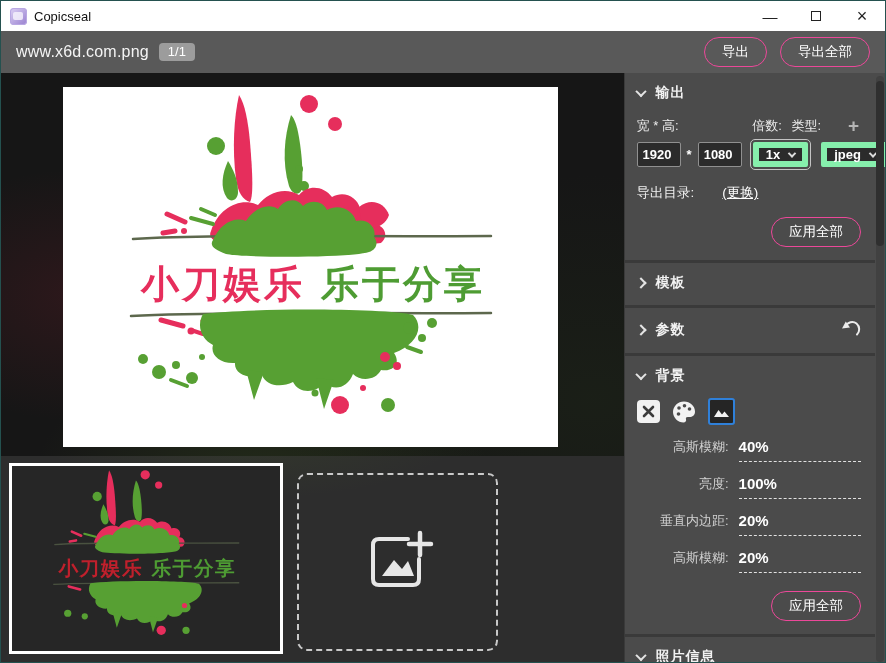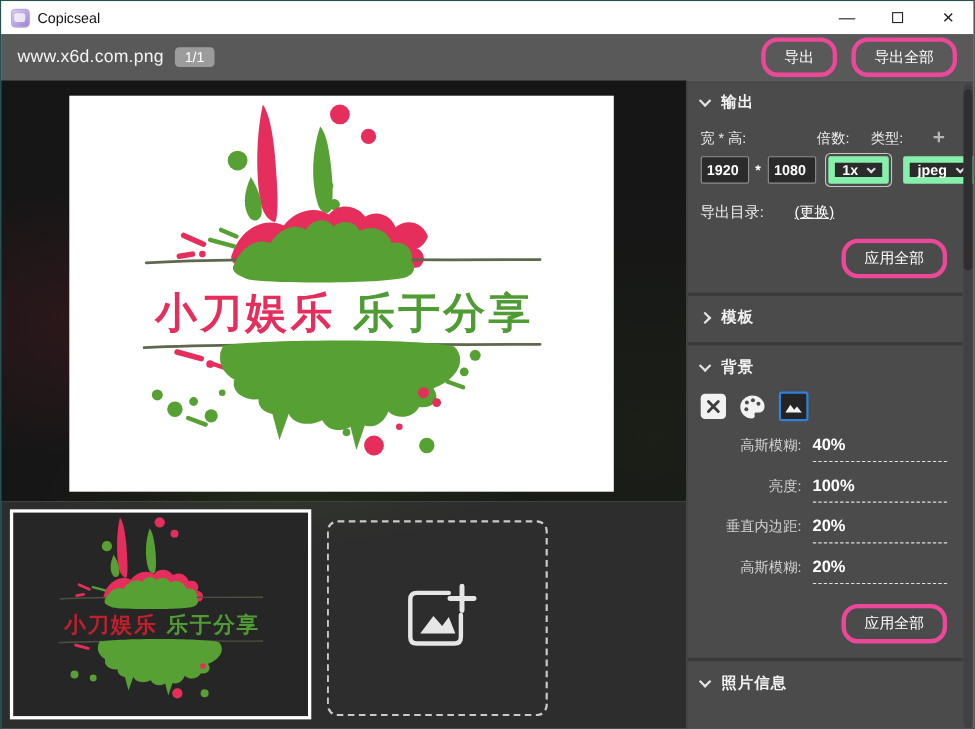--- a/index.html
+++ b/index.html
@@ -14,21 +14,21 @@
   .app-title { font-size:13px; color:#111; margin-left:7px; }
   .win-controls { margin-left:auto; display:flex; height:30px; }
   .win-btn { width:46px; height:30px; display:flex; align-items:center; justify-content:center; color:#222; font-size:15px; }
   .maxbox { width:10px; height:10px; border:1.3px solid #222; }
 
   
   .header { height:42px; background:#595959; display:flex; align-items:center; padding:0 15px; }
   .filename { color:#f4f4f4; font-size:16px; letter-spacing:.2px; }
   .page-badge { margin-left:10px; background:#9c9c9c; color:#fff; font-size:13px; padding:1px 9px 2px; border-radius:4px; }
   .header-actions { margin-left:auto; display:flex; gap:13px; }
-  .pill-btn { border:4px solid #ec4899; border-radius:15px; color:#fff; font-size:13.5px; padding:5px 17px; background:transparent; white-space:nowrap; font-family:inherit; }
+  .pill-btn { border:1px solid #ec4899; border-radius:15px; color:#fff; font-size:13.5px; padding:5px 17px; background:transparent; white-space:nowrap; font-family:inherit; }
 
   
   .main { display:flex; height:591px; }
   .left { width:624px; display:flex; flex-direction:column; }
 
   .canvas { height:383px; position:relative; overflow:hidden;
     background:
       radial-gradient(ellipse 260px 180px at 12% 58%, rgba(125,30,45,.22), transparent 70%),
       radial-gradient(ellipse 320px 200px at 42% 108%, rgba(70,100,35,.28), transparent 72%),
       radial-gradient(ellipse 420px 300px at 95% 85%, rgba(45,70,28,.18), transparent 75%),
@@ -51,21 +51,21 @@
   .section:first-child { border-top:none; }
   .sec-head { display:flex; align-items:center; gap:11px; }
   .sec-title { font-size:14px; font-weight:bold; color:#f2f2f2; letter-spacing:1px; }
   .chev { width:8px; height:8px; border-right:2px solid #e4e4e4; border-bottom:2px solid #e4e4e4; flex:0 0 auto; }
   .chev.down { transform:rotate(45deg) translate(-1px,-1px); }
   .chev.right { transform:rotate(-45deg); }
   .sec-head .tail { margin-left:auto; margin-right:8px; }
 
   .labels-row { display:flex; margin-top:15px; font-size:13px; color:#ececec; align-items:center; }
   .labels-row .l1 { width:106px; }
-  .labels-row .l2 { width:49px; }
+  .labels-row .l2 { width:49px;text-align:center; }
   .plus-glyph { margin-left:auto; margin-right:10px; color:#b5b5b5; font-size:19px; line-height:12px; font-weight:bold; }
 
   .inputs-row { display:flex; align-items:center; margin-top:7px; }
   .num-input { width:44px; height:25px; background:#2b2b2b; border:1px solid #909090; border-radius:2px; color:#fff; font-size:13px; font-weight:bold; font-family:inherit; padding-left:5px; }
   .star { color:#fff; font-weight:bold; margin:0 6px; font-size:13px; }
   .sel { height:25px; background:#2b2b2b; border:6px solid #86efac; border-radius:2px; color:#fff; font-size:13px; font-weight:bold; display:inline-flex; align-items:center; padding:0 7px; gap:9px; }
   .sel .schev { width:6px; height:6px; border-right:2px solid #ddd; border-bottom:2px solid #ddd; transform:rotate(45deg) translate(-1px,-1px); }
   .sel-mult { margin-left:11px; outline:1px solid #c4c4c4; outline-offset:2px; }
   .sel-type { margin-left:13px;text-align:right; }
 
@@ -254,20 +254,32 @@
           </div>
         </div>
 
         <div class="section">
           <div class="sec-head">
             <span class="chev right"></span>
             <span class="sec-title">模板</span>
           </div>
         </div>
 
+        <div class="section">
+          <div class="sec-head">
+            <span class="chev right"></span>
+            <span class="sec-title">参数</span>
+            <span class="tail">
+              <svg width="20" height="17" viewBox="0 0 20 17">
+                <path d="M4.5,7.5 C6.5,3 12,1.5 15.5,4.5 C19,7.5 19,12.5 16,15.5" fill="none" stroke="#ececec" stroke-width="2" stroke-linecap="round"></path>
+                <polygon points="1,9.5 9,8.6 4.8,2.6" fill="#ececec"></polygon>
+              </svg>
+            </span>
+          </div>
+        </div>
 
         <div class="section">
           <div class="sec-head">
             <span class="chev down"></span>
             <span class="sec-title">背景</span>
           </div>
           <div class="bg-icons">
             <span class="bgbtn-x">
               <svg width="13" height="13" viewBox="0 0 13 13">
                 <path d="M2,2 L11,11 M11,2 L2,11" stroke="#3c3c3c" stroke-width="2.6" stroke-linecap="round"></path>

